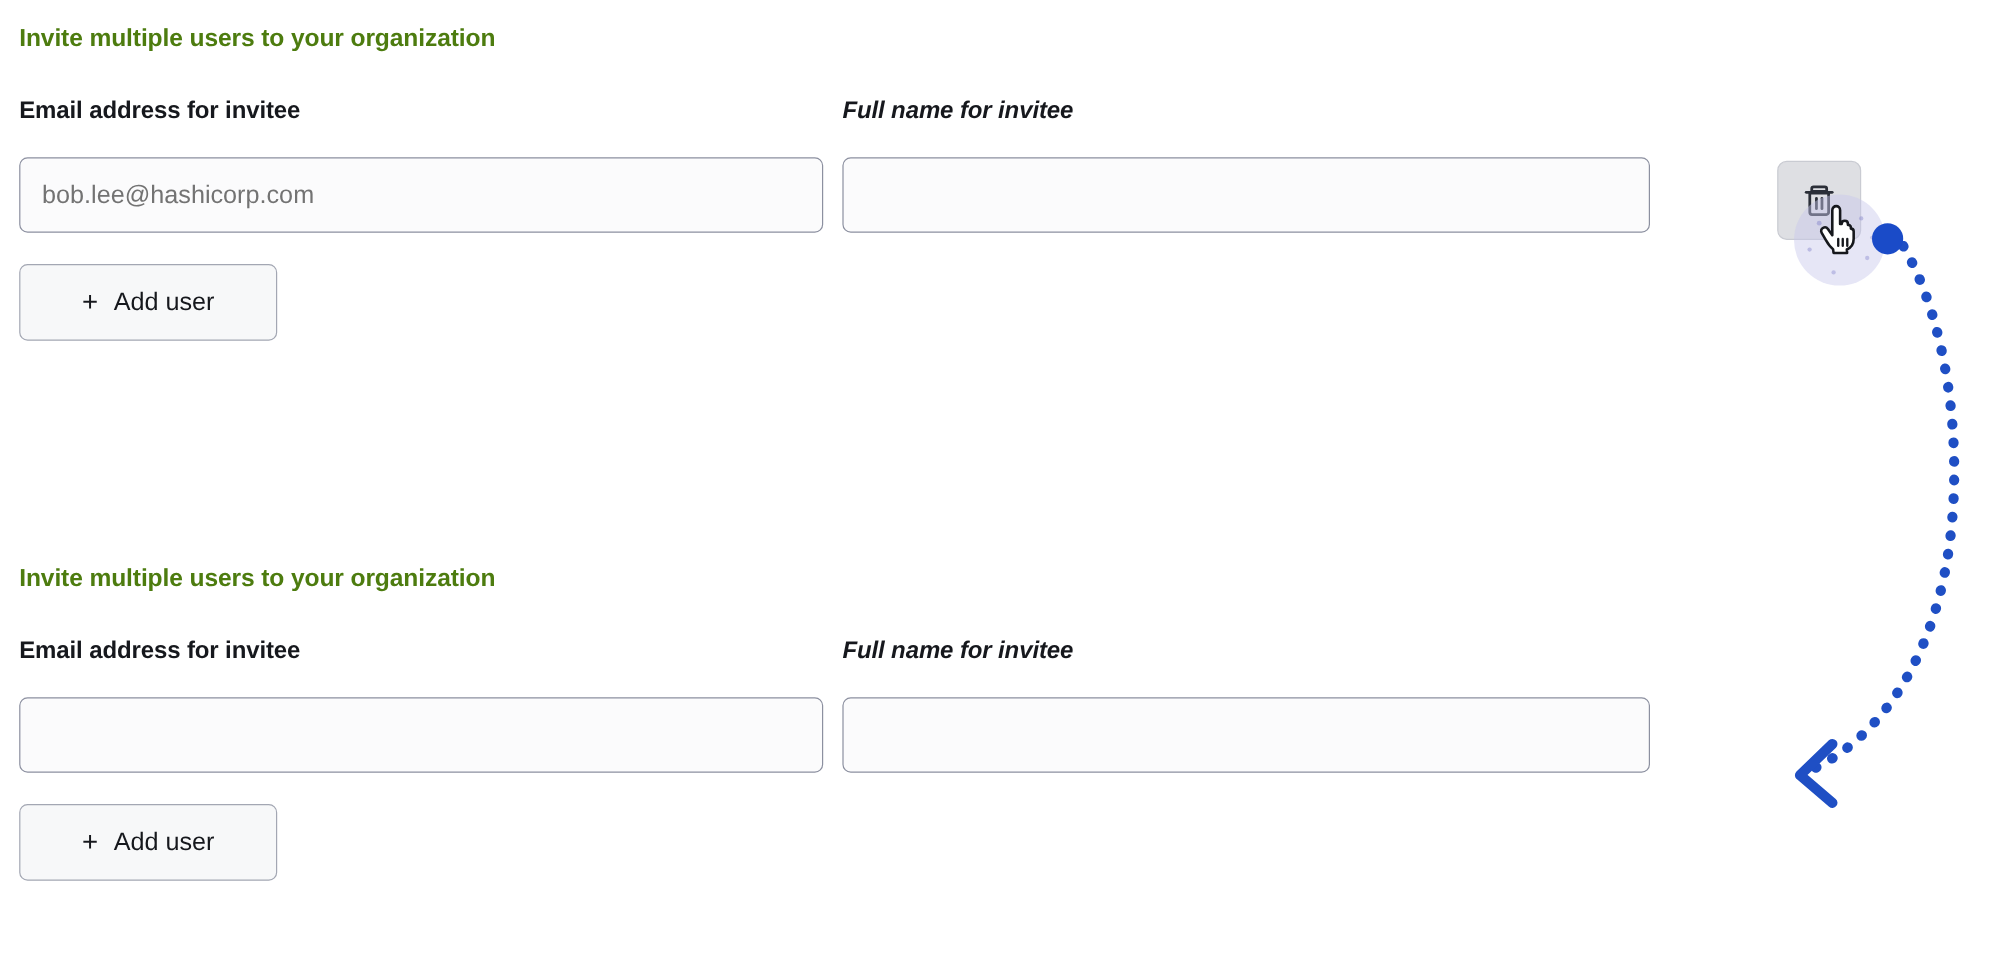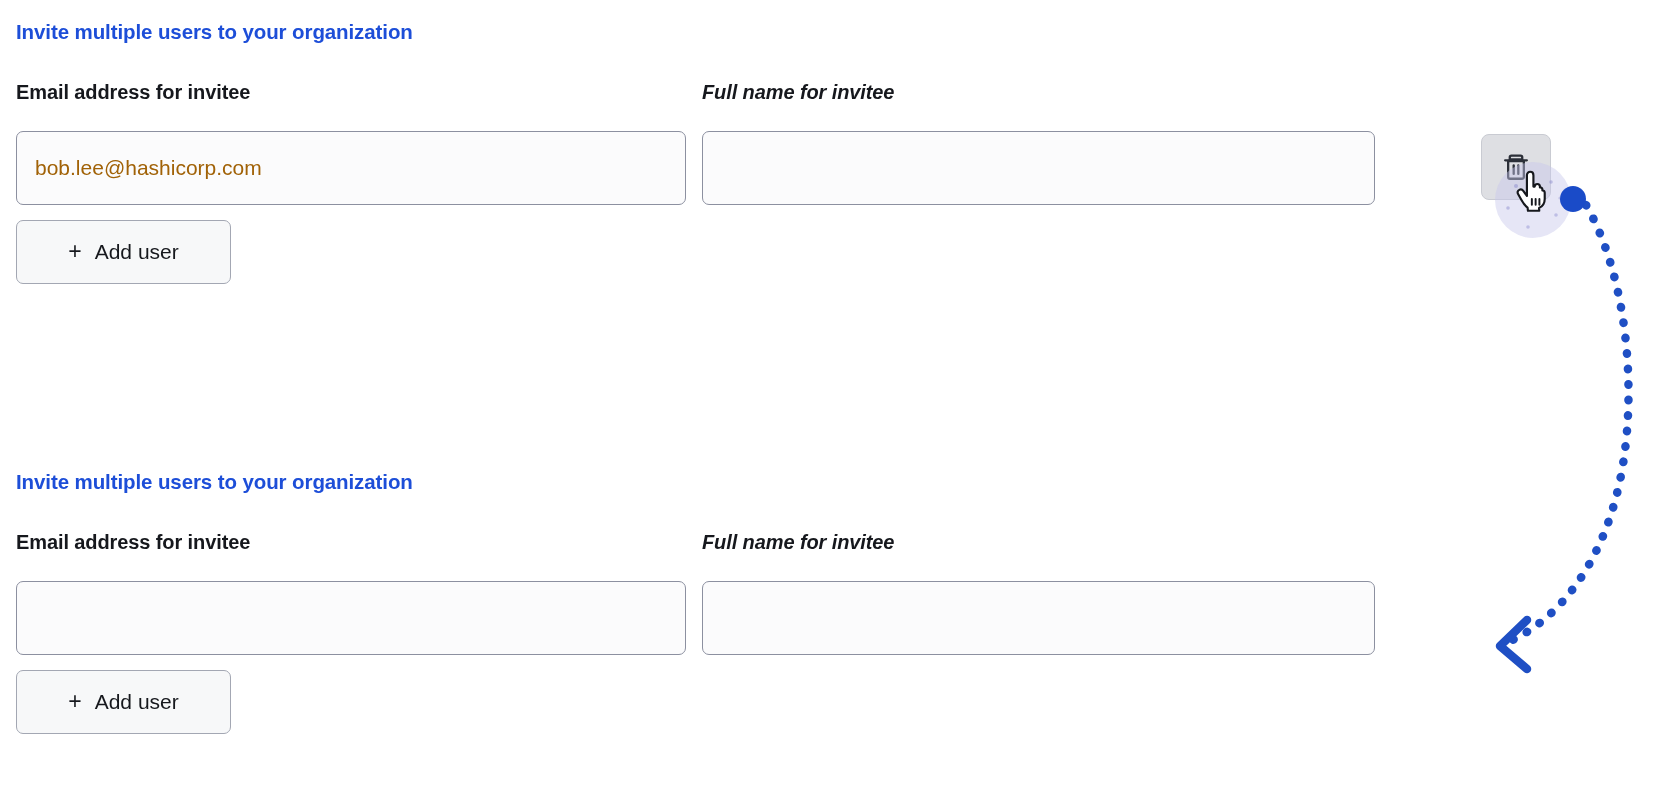--- a/index.html
+++ b/index.html
@@ -30,47 +30,47 @@
   }
   .form-section.first  { top: 0px; }
   .form-section.second { top: 450px; }
 
   .section-title {
     position: absolute;
     left: 16px;
     top: 20px;
     font-size: 20.5px;
     font-weight: 700;
-    color: #1d4ed8;
+    color: #4d7c0f;
     letter-spacing: -0.1px;
     white-space: nowrap;
   }
 
   .field-label {
     position: absolute;
     top: 81px;
     font-size: 20px;
     font-weight: 700;
     color: #16181d;
     letter-spacing: -0.1px;
     white-space: nowrap;
   }
   .field-label.email { left: 16px; }
   .field-label.name  { left: 702px; font-style: italic; }
 
   .text-input {
     position: absolute;
     top: 131px;
-    height: 74px;
+    height: 63px;
     background: #fbfbfc;
     border: 1.6px solid #8c90a0;
     border-radius: 7px;
     font-family: "Liberation Sans", sans-serif;
     font-size: 21px;
-    color: #a16207;
+    color: #737373;
     padding: 0 18px;
     outline: none;
   }
   .text-input::placeholder { color: #9aa0ad; }
   .text-input.email { left: 16px;  width: 670px; }
   .text-input.name  { left: 702px; width: 673px; }
 
   
   .delete-button {
     position: absolute;

